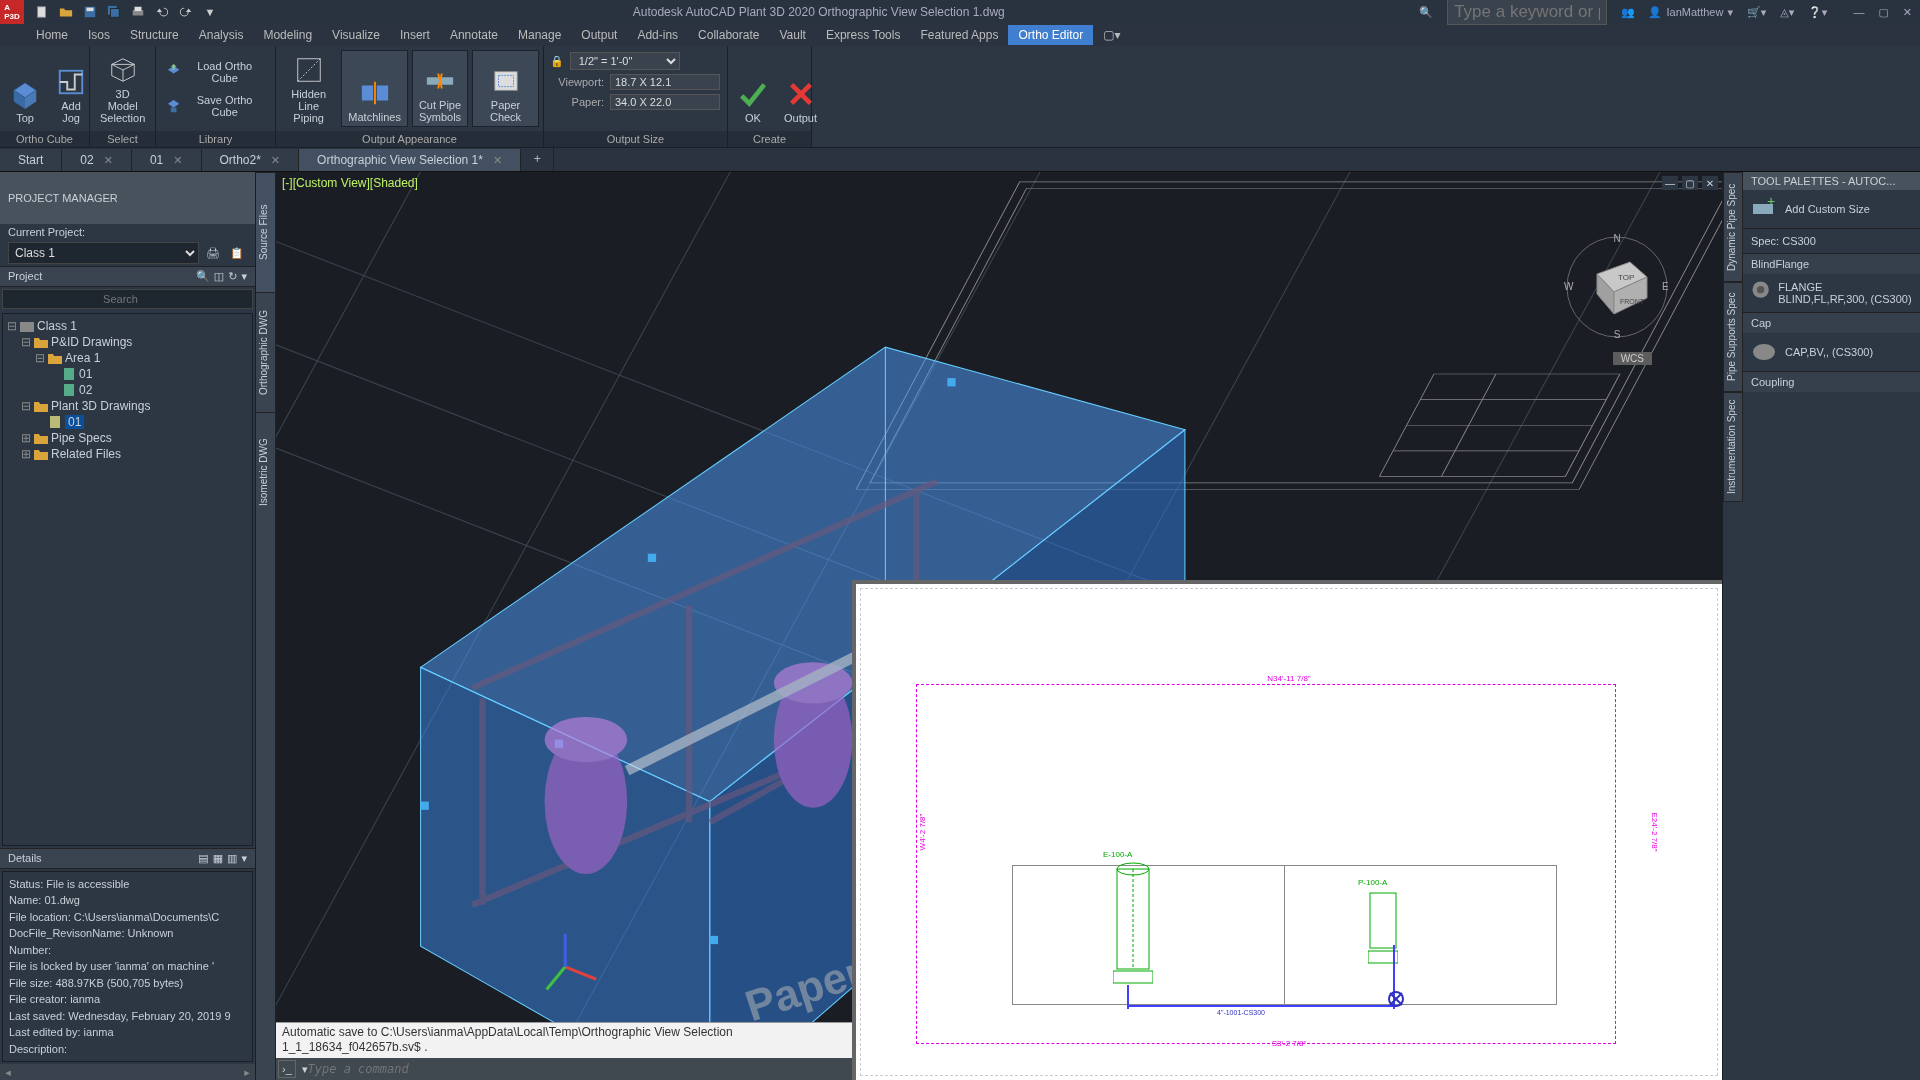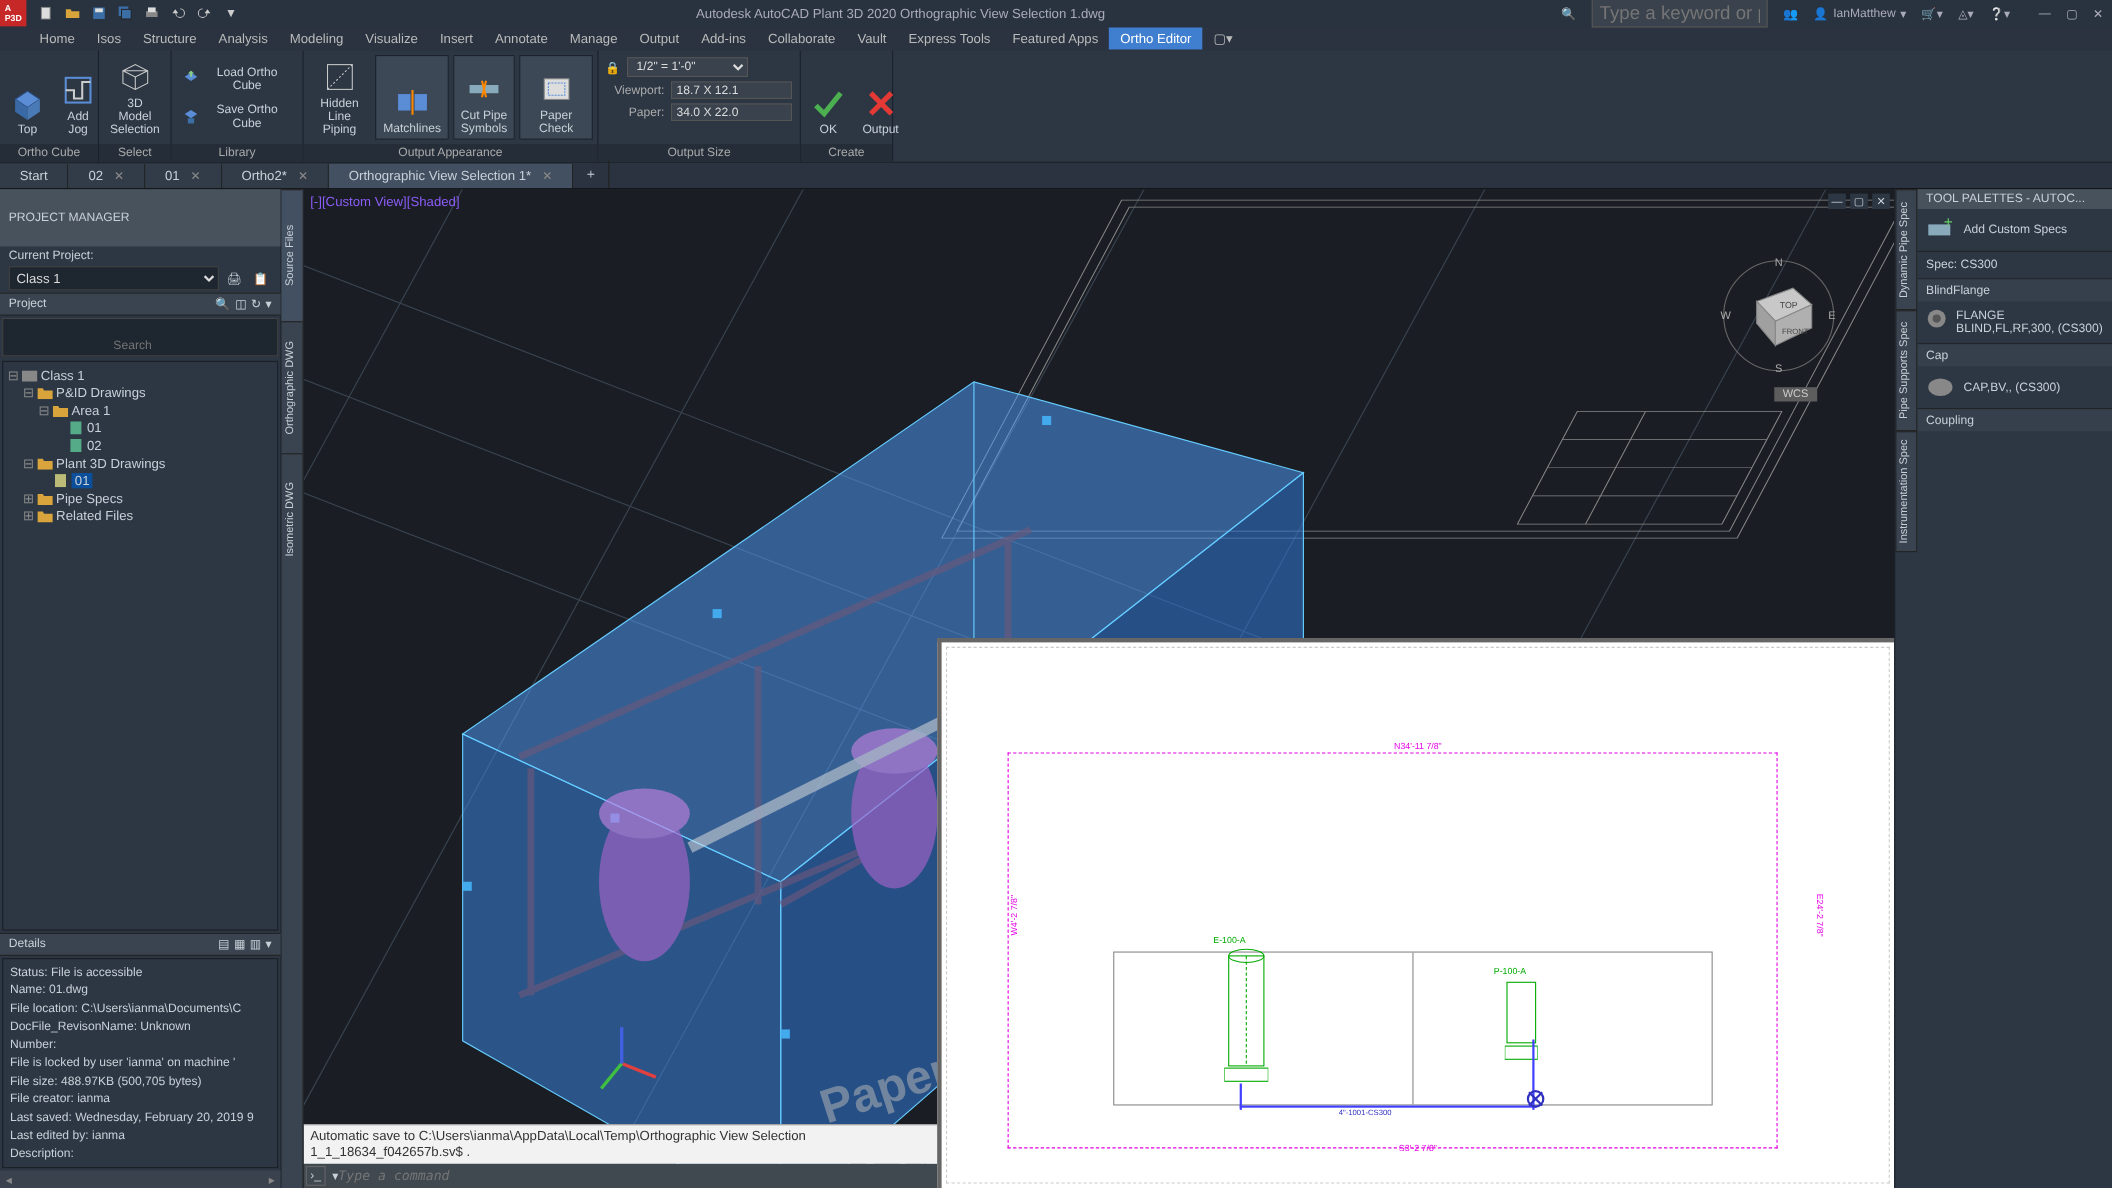--- a/index.html
+++ b/index.html
@@ -38,33 +38,33 @@
 .main { display: flex; height: calc(1080px - 24px - 22px - 102px - 24px); position: relative; }
 .left-panel { width: 256px; background: #2d3744; display: flex; flex-direction: column; border-right: 1px solid #1a1f25; }
 .panel-title { background: #48525d; padding: 20px 8px; font-size: 11px; color: #c8d0d8; }
 .current-proj { padding: 2px 8px; font-size: 11px; }
 .proj-select { display: flex; gap: 4px; padding: 2px 8px; align-items: center; }
 .proj-select select { flex: 1; background: #1e2630; border: 1px solid #444; color: #ddd; font-size: 12px; padding: 2px; }
 .proj-select .icon-btn { width: 20px; height: 20px; display: flex; align-items: center; justify-content: center; }
 .sub-tab { background: #3a4450; padding: 3px 8px; font-size: 11px; border-top: 1px solid #222; border-bottom: 1px solid #222; display: flex; justify-content: space-between; }
 .sub-tab .icons { display: flex; gap: 4px; }
 .search-row { padding: 2px; }
-.search-row input { width: 100%; background: #1e2630; border: 1px solid #444; color: #aaa; font-size: 11px; padding: 18px 20px 3px 6px; text-align: center; }
+.search-row input { width: 100%; background: #1e2630; border: 1px solid #444; color: #aaa; font-size: 11px; padding: 3px 20px 3px 6px; text-align: center; }
 .tree { flex: 1; padding: 4px; overflow: auto; border: 1px solid #1a1f25; margin: 2px; background: #2d3744; font-size: 12px; }
 .tree ul { list-style: none; padding-left: 14px; }
 .tree li { padding: 1px 0; white-space: nowrap; display: flex; align-items: center; gap: 3px; }
 .tree li .tw { width: 10px; color: #888; }
 .tree li .fico { width: 14px; height: 12px; display: inline-block; }
 .tree li.selected span.name { background: #0b4f9a; padding: 0 3px; }
 .details { border: 1px solid #1a1f25; margin: 2px; padding: 4px 6px; font-size: 11px; line-height: 1.5; min-height: 180px; }
 .hscroll { height: 16px; background: #3a424d; display: flex; align-items: center; }
 .hscroll .arrow { width: 16px; text-align: center; color: #888; }
 .hscroll .track { flex: 1; background: #2d3744; }
 .viewport { flex: 1; position: relative; background: #1a1e24; overflow: hidden; }
-.vp-label { position: absolute; top: 4px; left: 6px; font-size: 12px; color: #8b5cf6; }
+.vp-label { position: absolute; top: 4px; left: 6px; font-size: 12px; color: #bef264; }
 .vp-ctrl { position: absolute; top: 4px; right: 4px; display: flex; gap: 4px; }
 .vp-ctrl span { width: 16px; height: 14px; background: #2d3744; display: flex; align-items: center; justify-content: center; font-size: 10px; }
 .viewcube { position: absolute; top: 60px; right: 50px; width: 110px; height: 110px; }
 .wcs { position: absolute; top: 180px; right: 70px; background: #5d5d5d; color: #ccc; font-size: 10px; padding: 1px 8px; }
 .tool-palette { width: 198px; background: #2d3744; border-left: 1px solid #1a1f25; display: flex; }
 .tp-side-tabs { width: 20px; display: flex; flex-direction: column; }
 .tp-side-tab { flex: 0 0 110px; writing-mode: vertical-rl; transform: rotate(180deg); font-size: 10px; text-align: center; padding: 4px 2px; border: 1px solid #222; background: #3a4450; }
 .tp-content { flex: 1; }
 .tp-title { background: #48525d; padding: 3px 8px; font-size: 11px; }
 .tp-item { padding: 6px 8px; display: flex; align-items: center; gap: 8px; font-size: 11px; border-bottom: 1px solid #222; }
@@ -654,21 +654,21 @@
     </div>
     <div class="tp-content">
       <div class="tp-title">TOOL PALETTES - AUTOC...</div>
       <div class="tp-item">
         <span class="pico">
             <svg viewBox="0 0 26 26">
               <rect x="2" y="8" width="20" height="10" fill="#8ab"></rect>
               <text x="16" y="10" font-size="14" fill="#6c6">+</text>
             </svg>
           </span>
-        <span>Add Custom Specs</span>
+        <span>Add Custom Size</span>
       </div>
       <div class="tp-item">
           <span>Spec: CS300</span>
         </div>
       <div class="tp-heading">BlindFlange</div>
       <div class="tp-item">
         <span class="pico">
             <svg viewBox="0 0 26 26">
               <circle cx="13" cy="13" r="11" fill="#888"></circle>
               <circle cx="13" cy="13" r="5" fill="#555"></circle>

